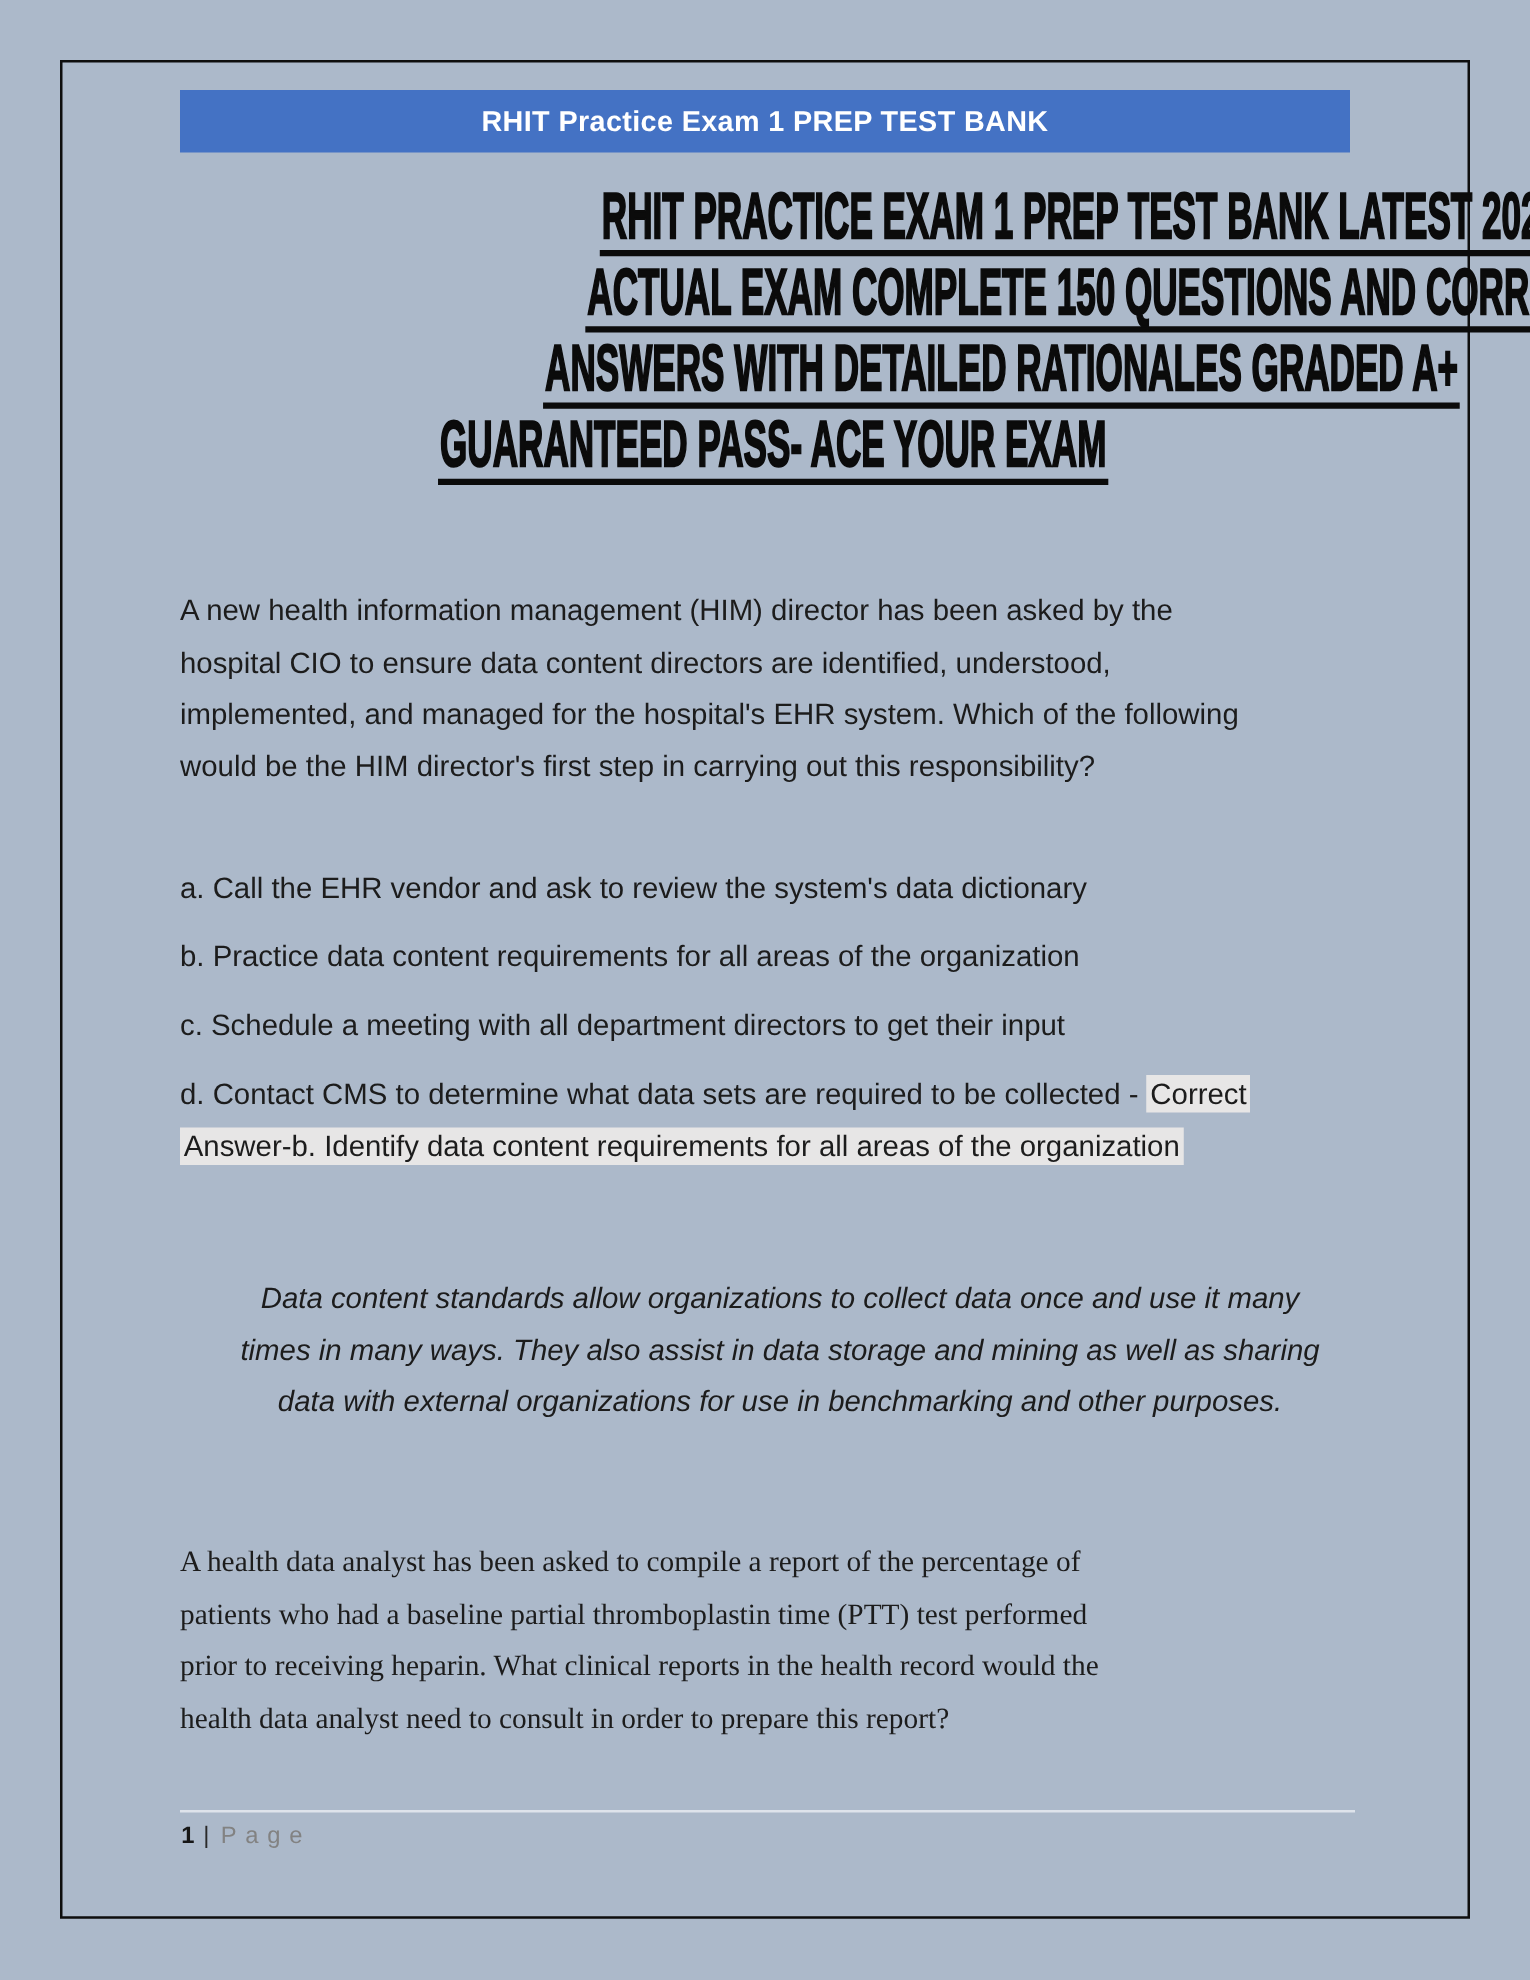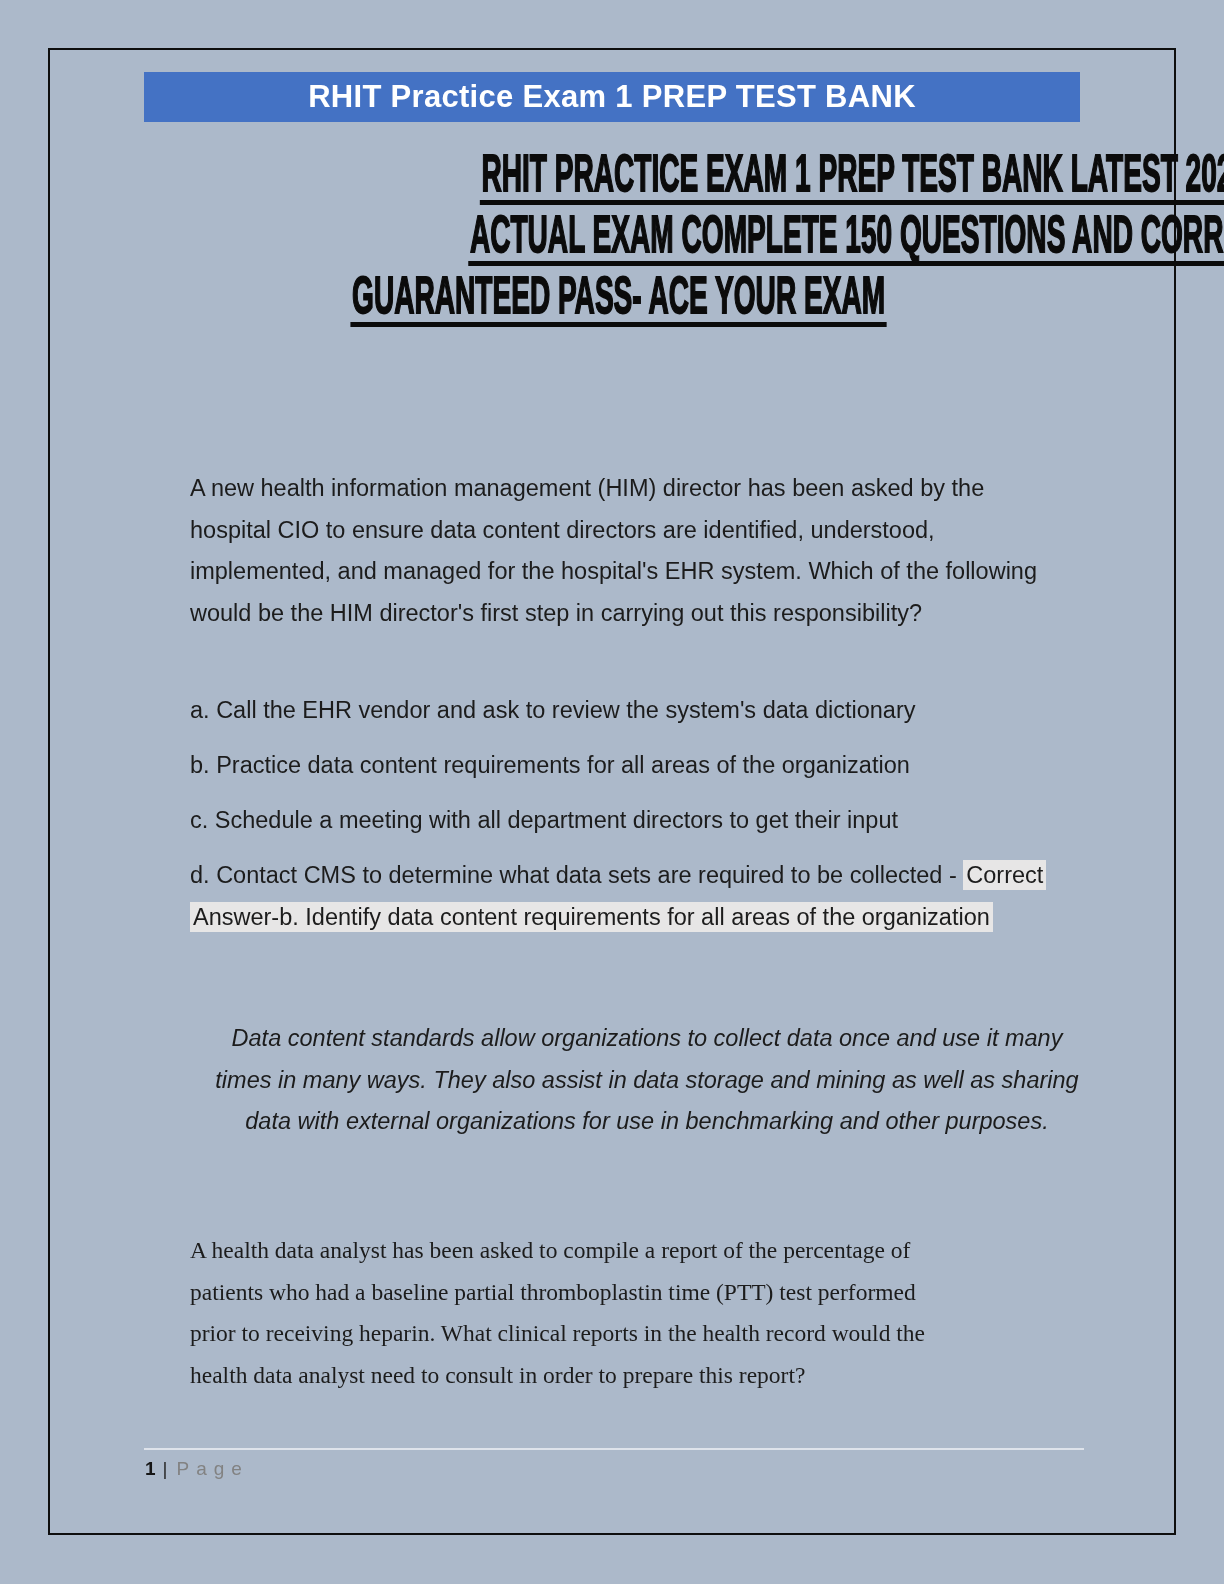--- a/index.html
+++ b/index.html
@@ -26,42 +26,42 @@
     position:absolute; left:48px; top:48px; width:1128px; height:1487px;
     border:2px solid #0e0e0e;
   }
   .banner {
     position:absolute; left:144px; top:72px; width:936px; height:50px;
     background: var(--banner-bg);
     text-align:center; line-height:50px;
   }
   .banner span {
     color: var(--banner-text);
-    font-size:31px; font-weight:bold; letter-spacing:0.3px;text-align:right;
+    font-size:23px; font-weight:bold; letter-spacing:0.3px;text-align:right;
   }
   .title-block {
     position:absolute; left:122px; top:150px; width:980px;
     text-align:center; color: var(--title-ink);
   }
   .title-row { margin-bottom:5px; height:56px; white-space:nowrap; }
   .title-row span {
     display:inline-block;
     font-size:52px; line-height:46px; font-weight:bold;
     padding:0 3px 4px 3px;
     border-bottom:5px solid #0b0b0b;
     transform: scaleX(0.54);
     transform-origin: 50% 100%;
     -webkit-text-stroke: 1.8px #0b0b0b;
     white-space:nowrap;
   }
   .para {
     position:absolute; left:144px; width:960px;
     font-size:23.5px; line-height:41.5px; color:var(--ink);
   }
-  .para .line { white-space:nowrap;margin-left:46px; }
+  .para .line { white-space:nowrap; }
   .q1 { top:468px; }
   .opt-a { top:690px; }
   .opt-b { top:745px; }
   .opt-c { top:800px; }
   .opt-d { top:855px; }
   .rationale { top:1018px; font-style:italic;text-align:center; }
   .q2 { top:1230px;font-family:Liberation Serif, serif; }
   .hl { background: var(--highlight); padding:2px 3px; }
   .footer-rule {
     position:absolute; left:144px; top:1448px; width:940px; height:2px;
@@ -82,20 +82,21 @@
 
   <div class="page-border"></div>
 
   <div class="banner">
     <span>RHIT Practice Exam 1 PREP TEST BANK</span>
   </div>
 
   <div class="title-block">
       <div class="title-row"><span>RHIT PRACTICE EXAM 1 PREP TEST BANK LATEST 2025/2026</span></div>
       <div class="title-row"><span>ACTUAL EXAM COMPLETE 150 QUESTIONS AND CORRECT</span></div>
+      <div class="title-row"><span>ANSWERS WITH DETAILED RATIONALES GRADED A+</span></div>
       <div class="title-row"><span>GUARANTEED PASS- ACE YOUR EXAM</span></div>
     </div>
 
   <div class="para q1">
       <div class="line"><span>A new health information management (HIM) director has been asked by the</span></div>
       <div class="line"><span>hospital CIO to ensure data content directors are identified, understood,</span></div>
       <div class="line"><span>implemented, and managed for the hospital's EHR system. Which of the following</span></div>
       <div class="line"><span>would be the HIM director's first step in carrying out this responsibility?</span></div>
     </div>
 

